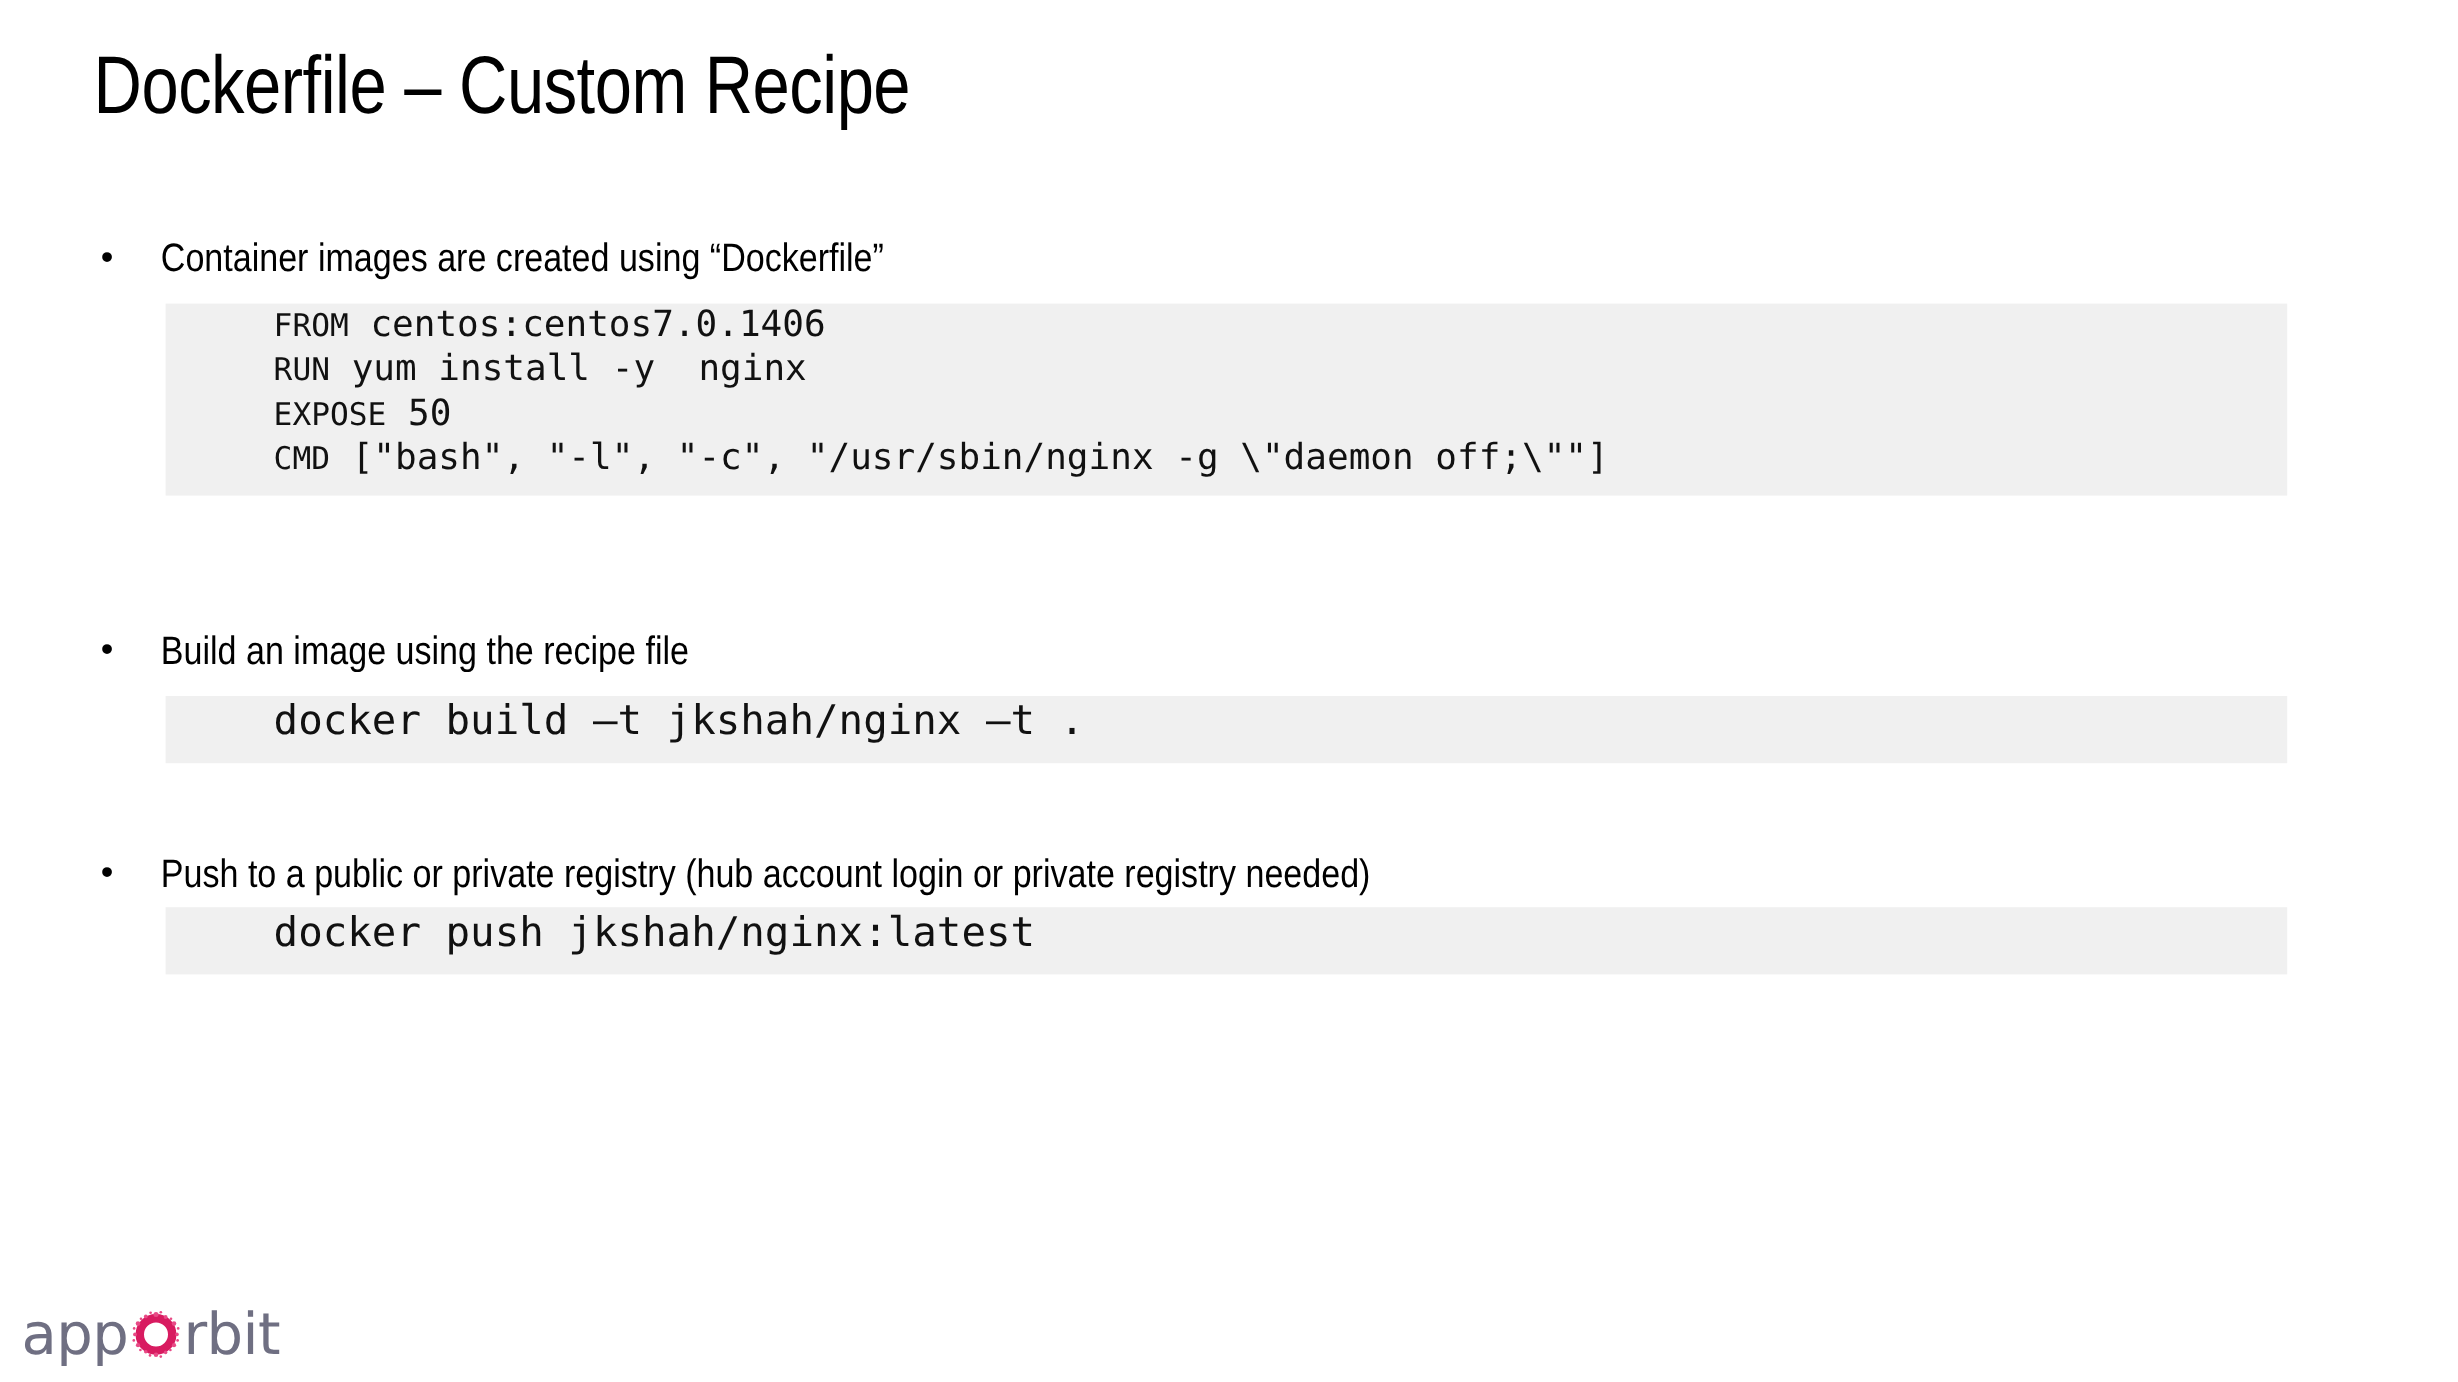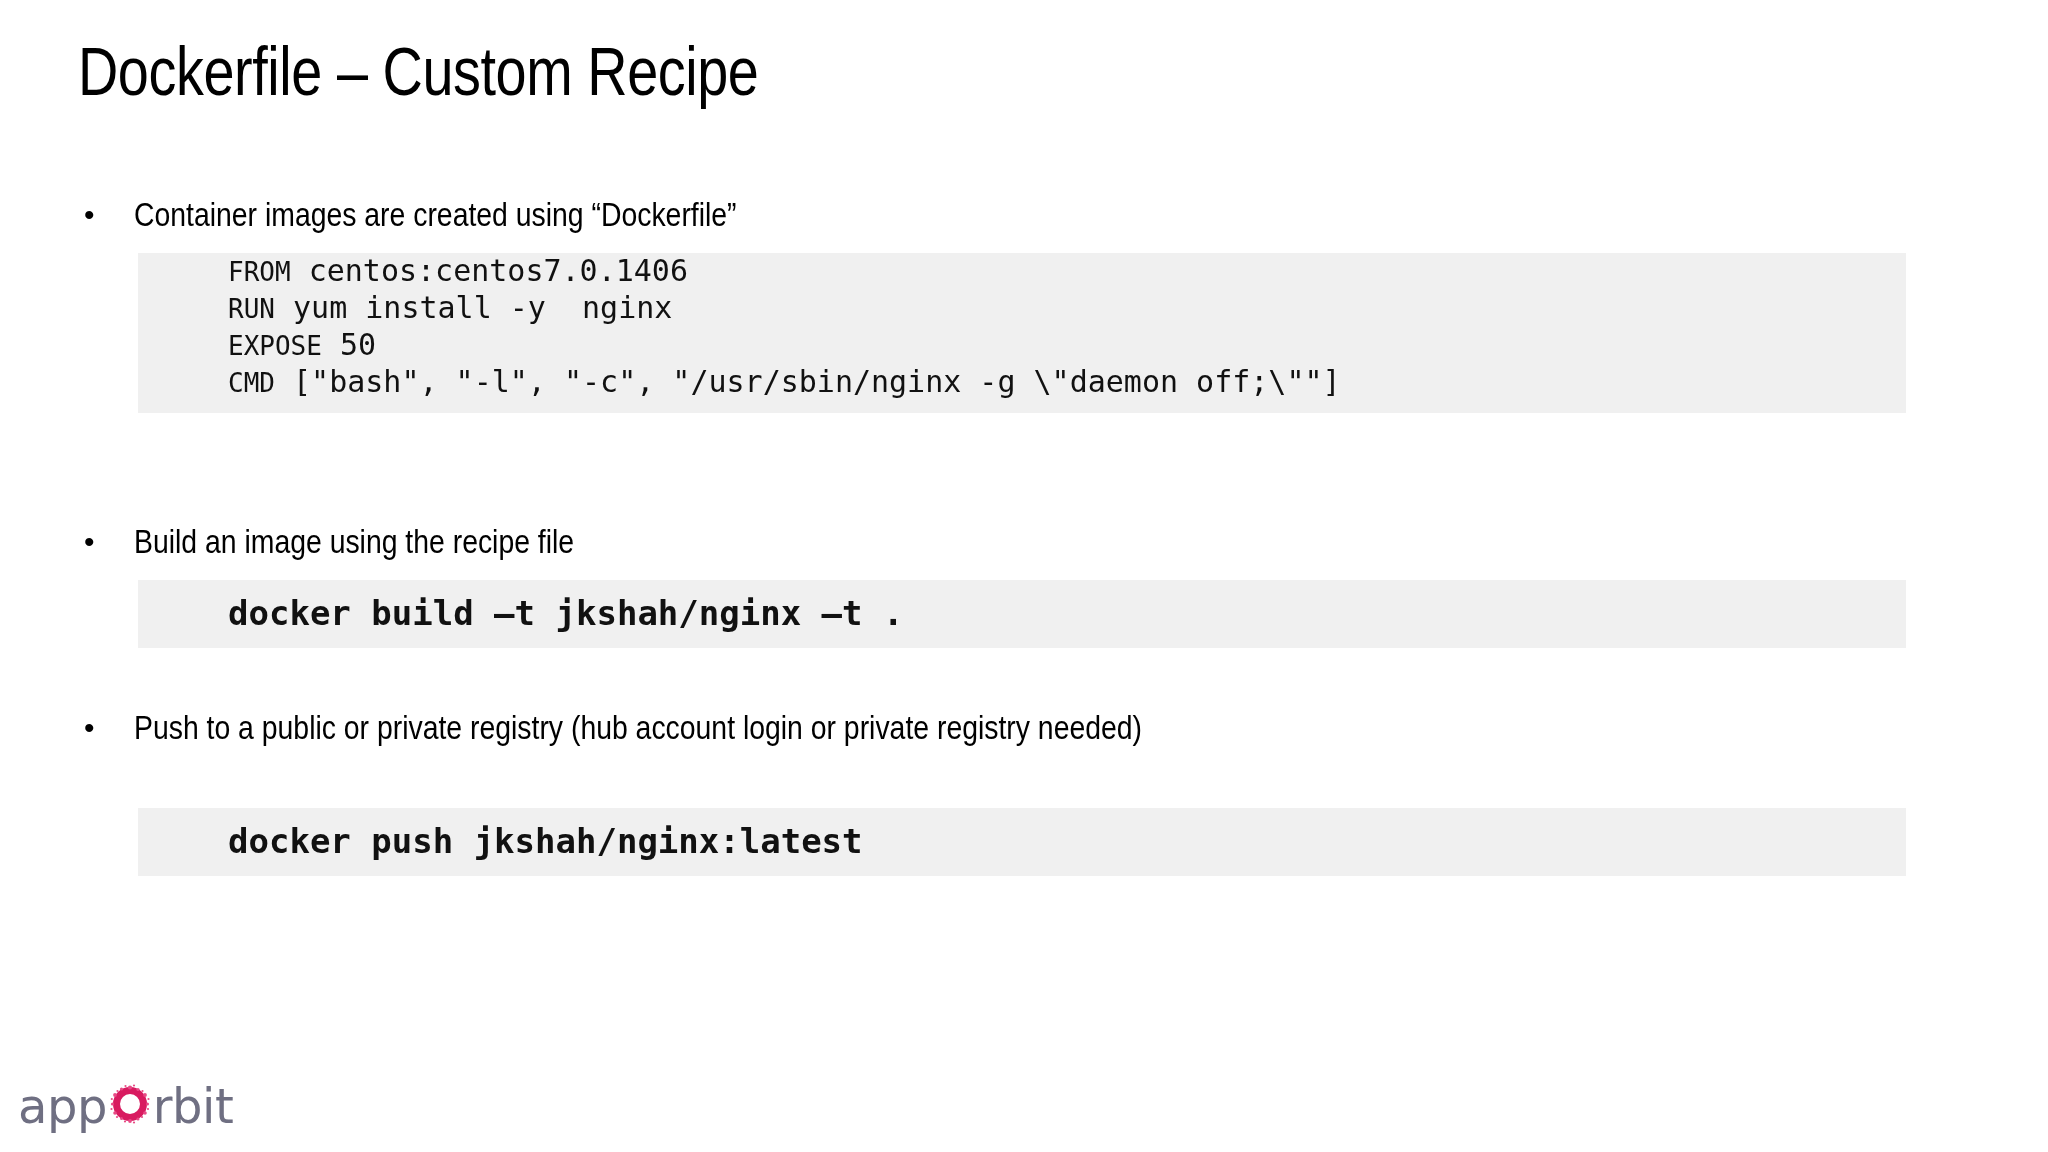--- a/index.html
+++ b/index.html
@@ -95,39 +95,38 @@
     font-size: 30px;
     line-height: 36px;
   }
   
   #code-dockerfile .kw {
     font-size: 26px;
   }
 
   
   #code-build, #code-push {
-    padding-top: 12px;
     padding-bottom: 14px;
-    font-weight: bold;
   }
   #code-build { top: 580px; }
-  #code-push  { top: 808px; }
+  #code-push  { top: 756px; }
   #code-build .code-line,
   #code-push .code-line {
     font-size: 34px;
     line-height: 42px;
   }
 
   
   .logo {
     position: absolute;
     left: 18px;
     top: 1082px;
     height: 60px;
     display: flex;
+    align-items: center;
     white-space: nowrap;
   }
   .logo-text {
     font-family: "DejaVu Sans", sans-serif;
     font-size: 48px;
     font-weight: 400;
     color: #6f6f82;
     letter-spacing: -0.5px;
     line-height: 1;
   }

